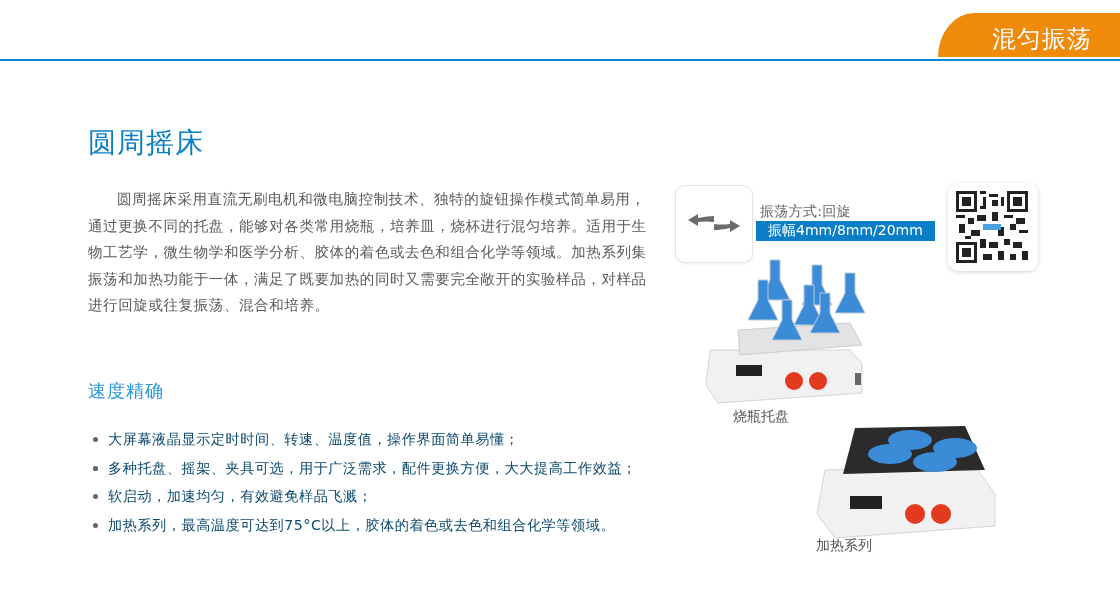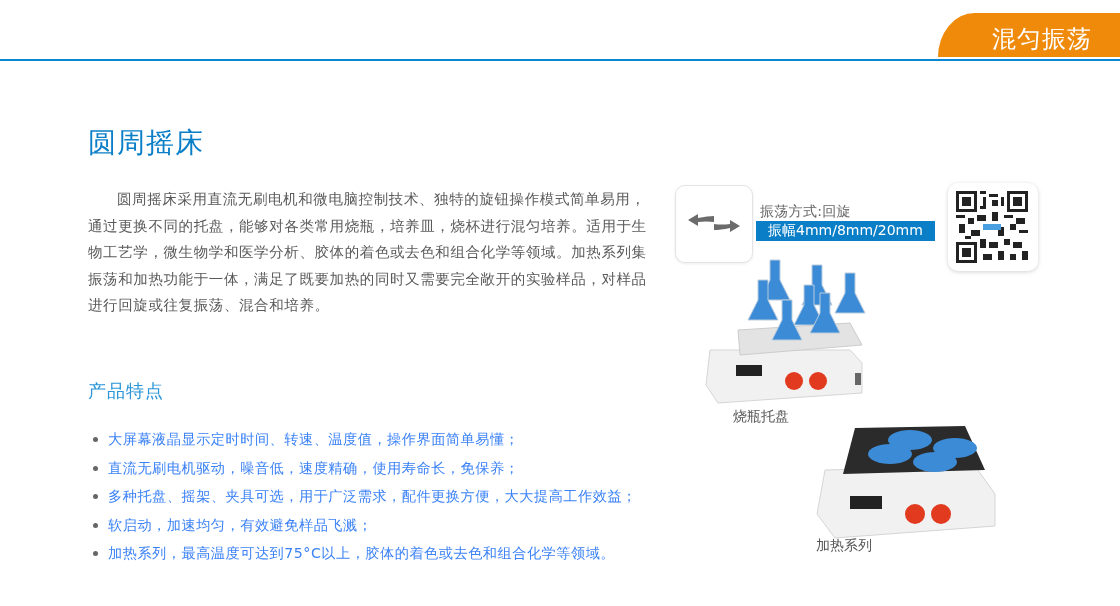--- a/index.html
+++ b/index.html
@@ -7,21 +7,21 @@
          font-family:"DejaVu Sans", "Liberation Sans", sans-serif; color:#555; }
   .topline { position:absolute; left:0; top:59px; width:1120px; height:2px; background:#0a87d0; }
   .tab { position:absolute; left:938px; top:13px; width:182px; height:44px; background:#ef8a0b;
          border-top-left-radius:40px 48px; }
   .tab span { position:absolute; right:28px; top:10px; color:#fff; font-size:24px; letter-spacing:1px; }
   .title { position:absolute; left:88px; top:124px; font-size:28px; color:#0a7fc8; letter-spacing:1px; }
   .intro { position:absolute; left:88px; top:186px; width:570px; font-size:14.5px; line-height:26.5px; color:#5a5a5a;
            text-indent:2em; letter-spacing:0.6px; }
   .feat-title { position:absolute; left:88px; top:379px; font-size:18px; color:#2a95d8; letter-spacing:1px; }
   .features { position:absolute; left:88px; top:425px; margin:0; padding:0; list-style:none; }
-  .features li { font-size:14.2px; line-height:28.5px; color:#3b82f6; letter-spacing:0.5px; position:relative; padding-left:20px; }
+  .features li { font-size:14.2px; line-height:28.5px; color:#0c4a6e; letter-spacing:0.5px; position:relative; padding-left:20px; }
   .features li .dot { position:absolute; left:5px; top:12px; width:5px; height:5px; border-radius:50%; background:#666; }
   .mode-box { position:absolute; left:675px; top:185px; width:76px; height:76px; border:1px solid #e4e4e4;
               border-radius:10px; background:#fff; box-shadow:0 1px 3px rgba(0,0,0,0.08); }
   .mode-text1 { position:absolute; left:760px; top:203px; font-size:14px; color:#666; letter-spacing:0.3px;text-align:right; }
   .mode-text2 { position:absolute; left:756px; top:221px; padding:1px 12px; background:#0a7fc8; color:#fff; font-size:14px; }
   .qr-box { position:absolute; left:948px; top:183px; width:90px; height:88px; border-radius:10px; background:#fff;
             box-shadow:0 1px 4px rgba(0,0,0,0.18); }
   .qr { position:absolute; left:8px; top:8px; }
   .cap { position:absolute; font-size:14px; color:#555; }
   .product { position:absolute; }
@@ -30,24 +30,24 @@
 <body>
 
 <div class="topline"></div>
 <div class="tab">
   <span>混匀振荡</span>
 </div>
 
 <div class="title">圆周摇床</div>
 <div class="intro">圆周摇床采用直流无刷电机和微电脑控制技术、独特的旋钮操作模式简单易用，通过更换不同的托盘，能够对各类常用烧瓶，培养皿，烧杯进行混匀培养。适用于生物工艺学，微生物学和医学分析、胶体的着色或去色和组合化学等领域。加热系列集振荡和加热功能于一体，满足了既要加热的同时又需要完全敞开的实验样品，对样品进行回旋或往复振荡、混合和培养。</div>
 
-<div class="feat-title">产品特点</div>
+<div class="feat-title">速度精确</div>
 <ul class="features">
   <li><span class="dot"></span><span>大屏幕液晶显示定时时间、转速、温度值，操作界面简单易懂；</span></li>
-  <li><span class="dot"></span><span>直流无刷电机驱动，噪音低，速度精确，使用寿命长，免保养；</span></li>
+  <li><span class="dot"></span></li>
   <li><span class="dot"></span><span>多种托盘、摇架、夹具可选，用于广泛需求，配件更换方便，大大提高工作效益；</span></li>
   <li><span class="dot"></span><span>软启动，加速均匀，有效避免样品飞溅；</span></li>
   <li><span class="dot"></span><span>加热系列，最高温度可达到75°C以上，胶体的着色或去色和组合化学等领域。</span></li>
 </ul>
 
 <div class="mode-box">
   <svg width="76" height="76" viewBox="0 0 76 76">
     <path d="M12 34 L22 28 L22 32 Q32 30 38 30 L38 36 Q30 35 22 36 L22 40 Z" fill="#6b6b6b"></path>
     <path d="M64 40 L54 46 L54 42 Q44 44 38 44 L38 38 Q46 39 54 38 L54 34 Z" fill="#6b6b6b"></path>
   </svg>

